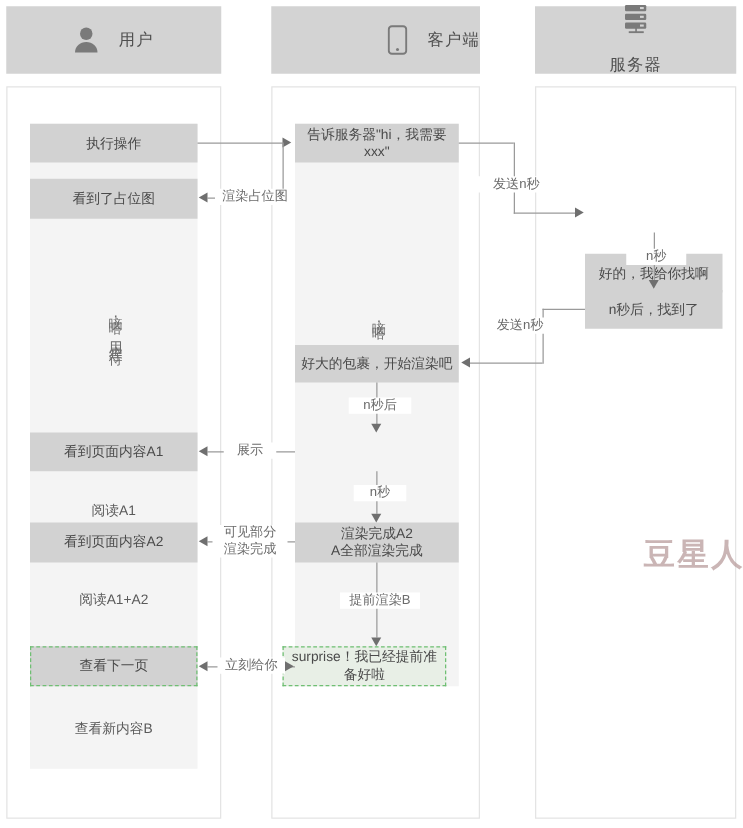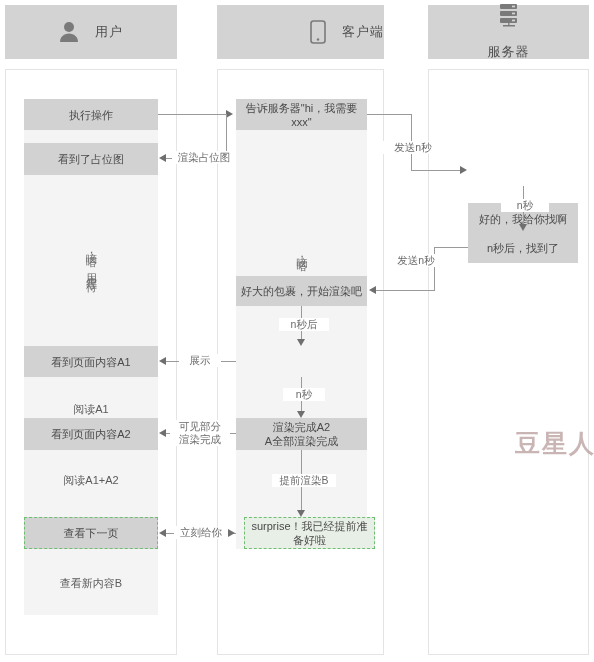--- a/index.html
+++ b/index.html
@@ -137,21 +137,21 @@
   </div>
 
   <div class="nodebox" style="left:236px;top:276px;width:131px;height:30px;">好大的包裹，开始渲染吧</div>
 
 
   <div class="nodebox" style="left:236px;top:418px;width:131px;height:32px;">
     <span class="two-line">渲染完成A2
 A全部渲染完成</span>
   </div>
 
-  <div class="nodebox greenlight" style="left:244px;top:517px;width:131px;height:32px;">surprise！我已经提前准备好啦</div>
+  <div class="nodebox greenlight" style="left:226px;top:517px;width:131px;height:32px;">surprise！我已经提前准备好啦</div>
 
   <div class="nodebox" style="left:468px;top:155px;width:110px;height:31px;margin-top:48px;">好的，我给你找啊</div>
 
   <div class="nodebox" style="left:468px;top:232px;width:110px;height:31px;">n秒后，找到了</div>
 
   <div class="hline" style="left:158px;top:114px;width:68px;"></div>
   <div class="arrow right" style="left:226px;top:110px;"></div>
 
   <div class="hline" style="left:367px;top:114px;width:44px;"></div>
   <div class="vline" style="left:411px;top:114px;height:57px;"></div>

